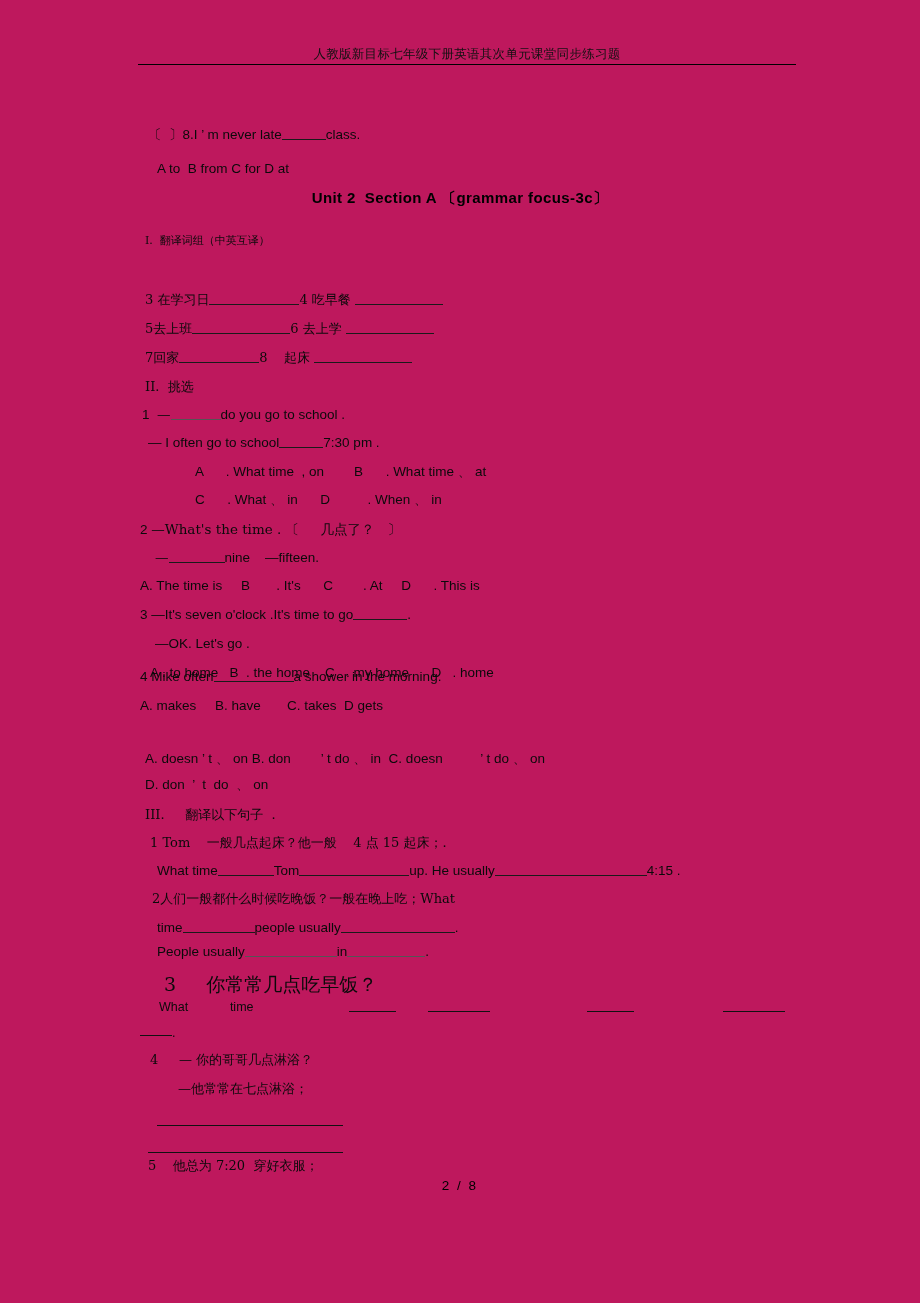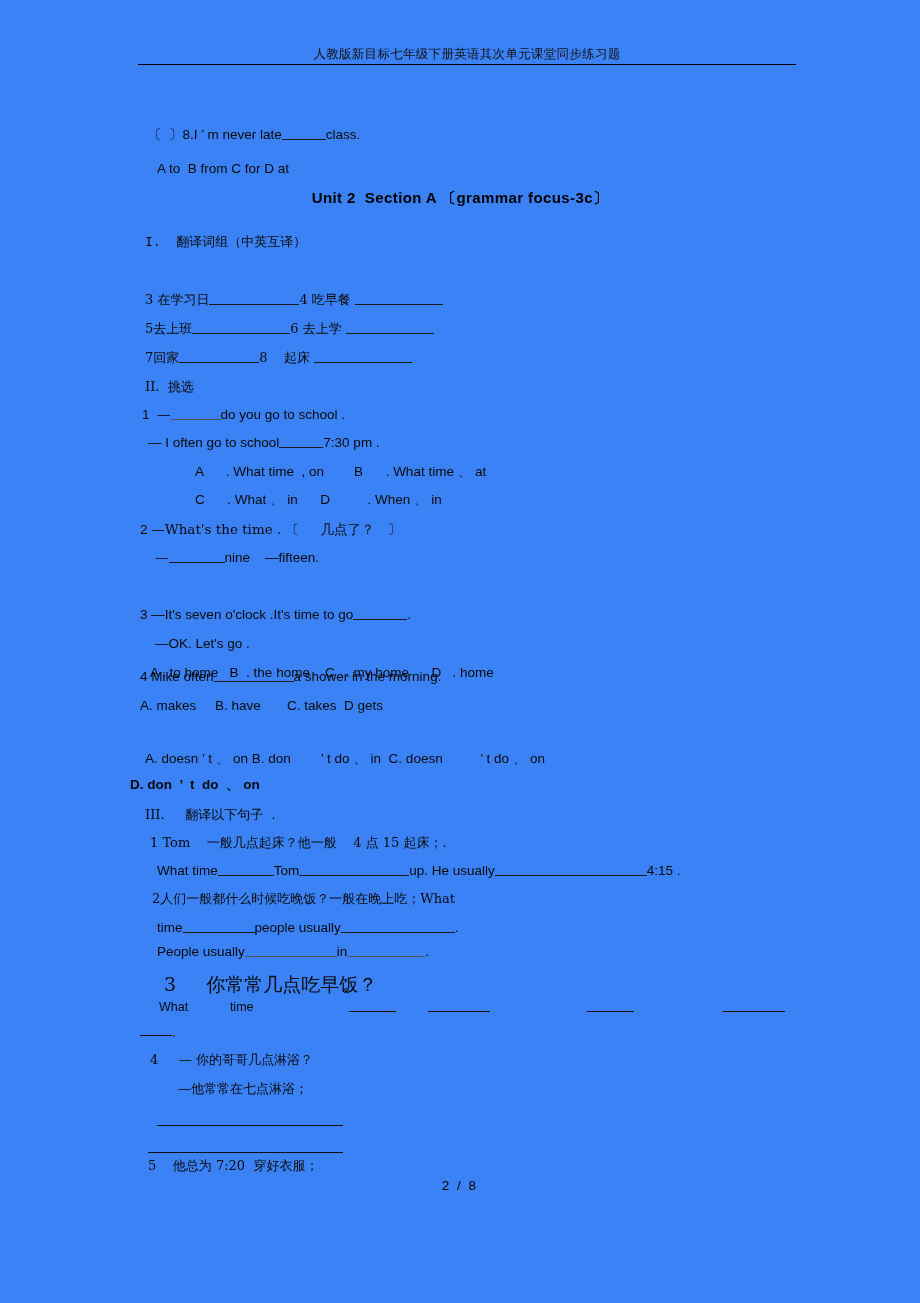--- a/index.html
+++ b/index.html
@@ -9,21 +9,21 @@
   }
   body {
     font-family: "Liberation Sans", sans-serif;
     color: #000000;
   }
   .page {
     position: relative;
     width: 920px;
     height: 1303px;
     margin: 0 auto;
-    background: #3b82f6;
+    background: #be185d;
     overflow: hidden;
   }
 
   
   .doc-header {
     position: absolute;
     left: 138px;
     top: 44px;
     width: 658px;
     text-align: center;
@@ -106,21 +106,21 @@
   <div class="doc-header">
     <span class="htext">人教版新目标七年级下册英语其次单元课堂同步练习题</span>
   </div>
 
   <div class="blk en" style="left:148px; top:125px;"><span>〔  〕8.I ’ m never late</span><span class="bl" style="width:44px;"></span><span>class.</span></div>
 
   <div class="blk en" style="left:157px; top:159px;">A to  B from C for D at</div>
 
   <div class="title">Unit 2  Section A 〔grammar focus-3c〕</div>
 
-  <div class="blk cn" style="left:145px; top:233px; font-size:13px;font-family:Liberation Mono, monospace;">I.  翻译词组（中英互译）</div>
+  <div class="blk cn" style="left:145px; top:233px; font-size:11px;">I.  翻译词组（中英互译）</div>
 
 
   <div class="blk cn" style="left:145px; top:290px; font-size:13px;"><span>3</span><span> </span><span>在学习日</span><span class="bl" style="width:90px;"></span><span>4</span><span> </span><span>吃早餐 </span><span class="bl" style="width:88px;"></span></div>
 
   <div class="blk cn" style="left:145px; top:319px; font-size:13px;"><span>5</span><span>去上班</span><span class="bl" style="width:98px;"></span><span>6</span><span> </span><span>去上学 </span><span class="bl" style="width:88px;"></span></div>
 
   <div class="blk cn" style="left:145px; top:348px; font-size:13px;"><span>7</span><span>回家</span><span class="bl" style="width:80px;"></span><span>8</span><span>    </span><span>起床 </span><span class="bl" style="width:98px;"></span></div>
 
   <div class="blk cn" style="left:145px; top:377px; font-size:13px;">II.  挑选</div>
 
@@ -129,35 +129,36 @@
   <div class="blk en" style="left:148px; top:433px;"><span>— I often go to school</span><span class="bl" style="width:44px;"></span><span>7:30 pm .</span></div>
 
   <div class="blk en" style="left:195px; top:462px;"><span>A</span><span>      </span><span>. What time  , on</span><span>        </span><span>B</span><span>      </span><span>. What time 、 at</span></div>
 
   <div class="blk en" style="left:195px; top:490px;"><span>C</span><span>      </span><span>. What 、 in</span><span>      </span><span>D</span><span>          </span><span>. When 、 in</span></div>
 
   <div class="blk en" style="left:140px; top:519px;"><span>2</span><span> </span><span class="cn">—What's the time . 〔     几点了？   〕</span></div>
 
   <div class="blk en" style="left:155px; top:547px;"><span class="cn">—</span><span class="bl" style="width:56px;"></span><span>nine    —fifteen.</span></div>
 
+  <div class="blk en" style="left:140px; top:576px;"><span>A. The time is</span><span>     </span><span>B</span><span>       </span><span>. It's</span><span>      </span><span>C</span><span>        </span><span>. At</span><span>     </span><span>D</span><span>      </span><span>. This is</span></div>
 
   <div class="blk en" style="left:140px; top:605px;"><span>3</span><span> </span><span>—It's seven o'clock .It's time to go</span><span class="bl" style="width:54px;"></span><span>.</span></div>
 
   <div class="blk en" style="left:155px; top:634px;">—OK. Let's go .</div>
 
   <div class="blk en" style="left:150px; top:663px;"><span>A</span><span> </span><span>. to home</span><span>   </span><span>B</span><span>  </span><span>. the home</span><span>    </span><span>C</span><span>   </span><span>. my home</span><span>      </span><span>D</span><span>   </span><span>. home</span></div>
 
   <div class="blk en" style="left:140px; top:668px; top:668px;"></div>
   <div class="blk en" style="left:140px; top:667px;"><span>4</span><span> </span><span>Mike often</span><span class="bl" style="width:80px;"></span><span>a shower in the morning.</span></div>
 
   <div class="blk en" style="left:140px; top:696px;">A. makes     B. have       C. takes  D gets</div>
 
 
   <div class="blk en" style="left:145px; top:749px;">A. doesn ’ t 、 on B. don        ’ t do 、 in  C. doesn          ’ t do 、 on</div>
-  <div class="blk en" style="left:130px; top:775px;font-weight:bold;">D. don  ’  t  do  、 on</div>
+  <div class="blk en" style="left:145px; top:775px;">D. don  ’  t  do  、 on</div>
 
   <div class="blk cn" style="left:145px; top:805px; font-size:13px;">III.     翻译以下句子  .</div>
 
   <div class="blk cn" style="left:150px; top:833px; font-size:13px;"><span>1</span><span> </span><span>Tom    一般几点起床？他一般    4 点 15 起床；.</span></div>
 
   <div class="blk en" style="left:157px; top:861px;"><span>What time</span><span class="bl" style="width:56px;"></span><span>Tom</span><span class="bl" style="width:110px;"></span><span>up. He usually</span><span class="bl" style="width:152px;"></span><span>4:15 .</span></div>
 
   <div class="blk cn" style="left:152px; top:889px; font-size:13px;"><span>2</span><span>人们一般都什么时候吃晚饭？一般在晚上吃；What</span></div>
 
   <div class="blk en" style="left:157px; top:918px;"><span>time</span><span class="bl" style="width:72px;"></span><span>people usually</span><span class="bl" style="width:114px;"></span><span>.</span></div>

